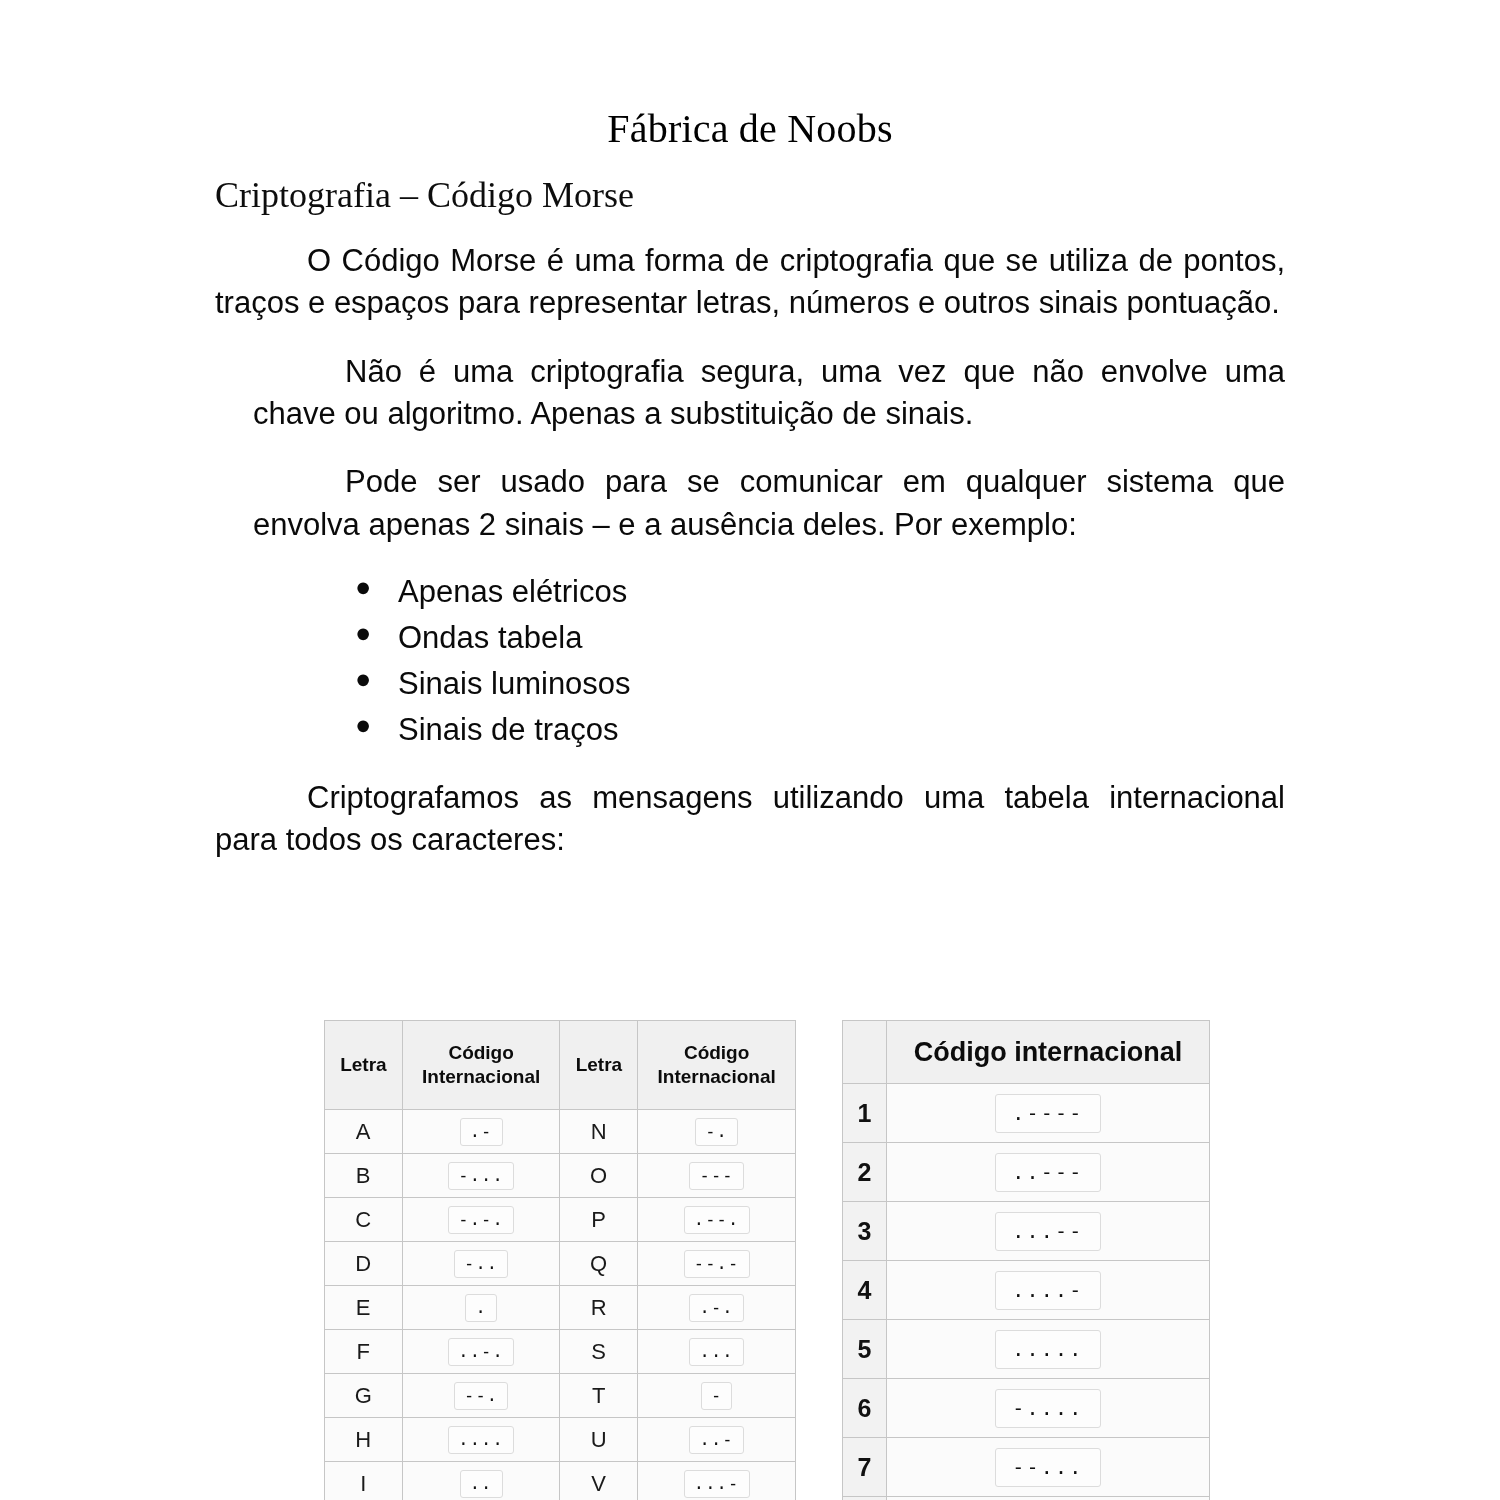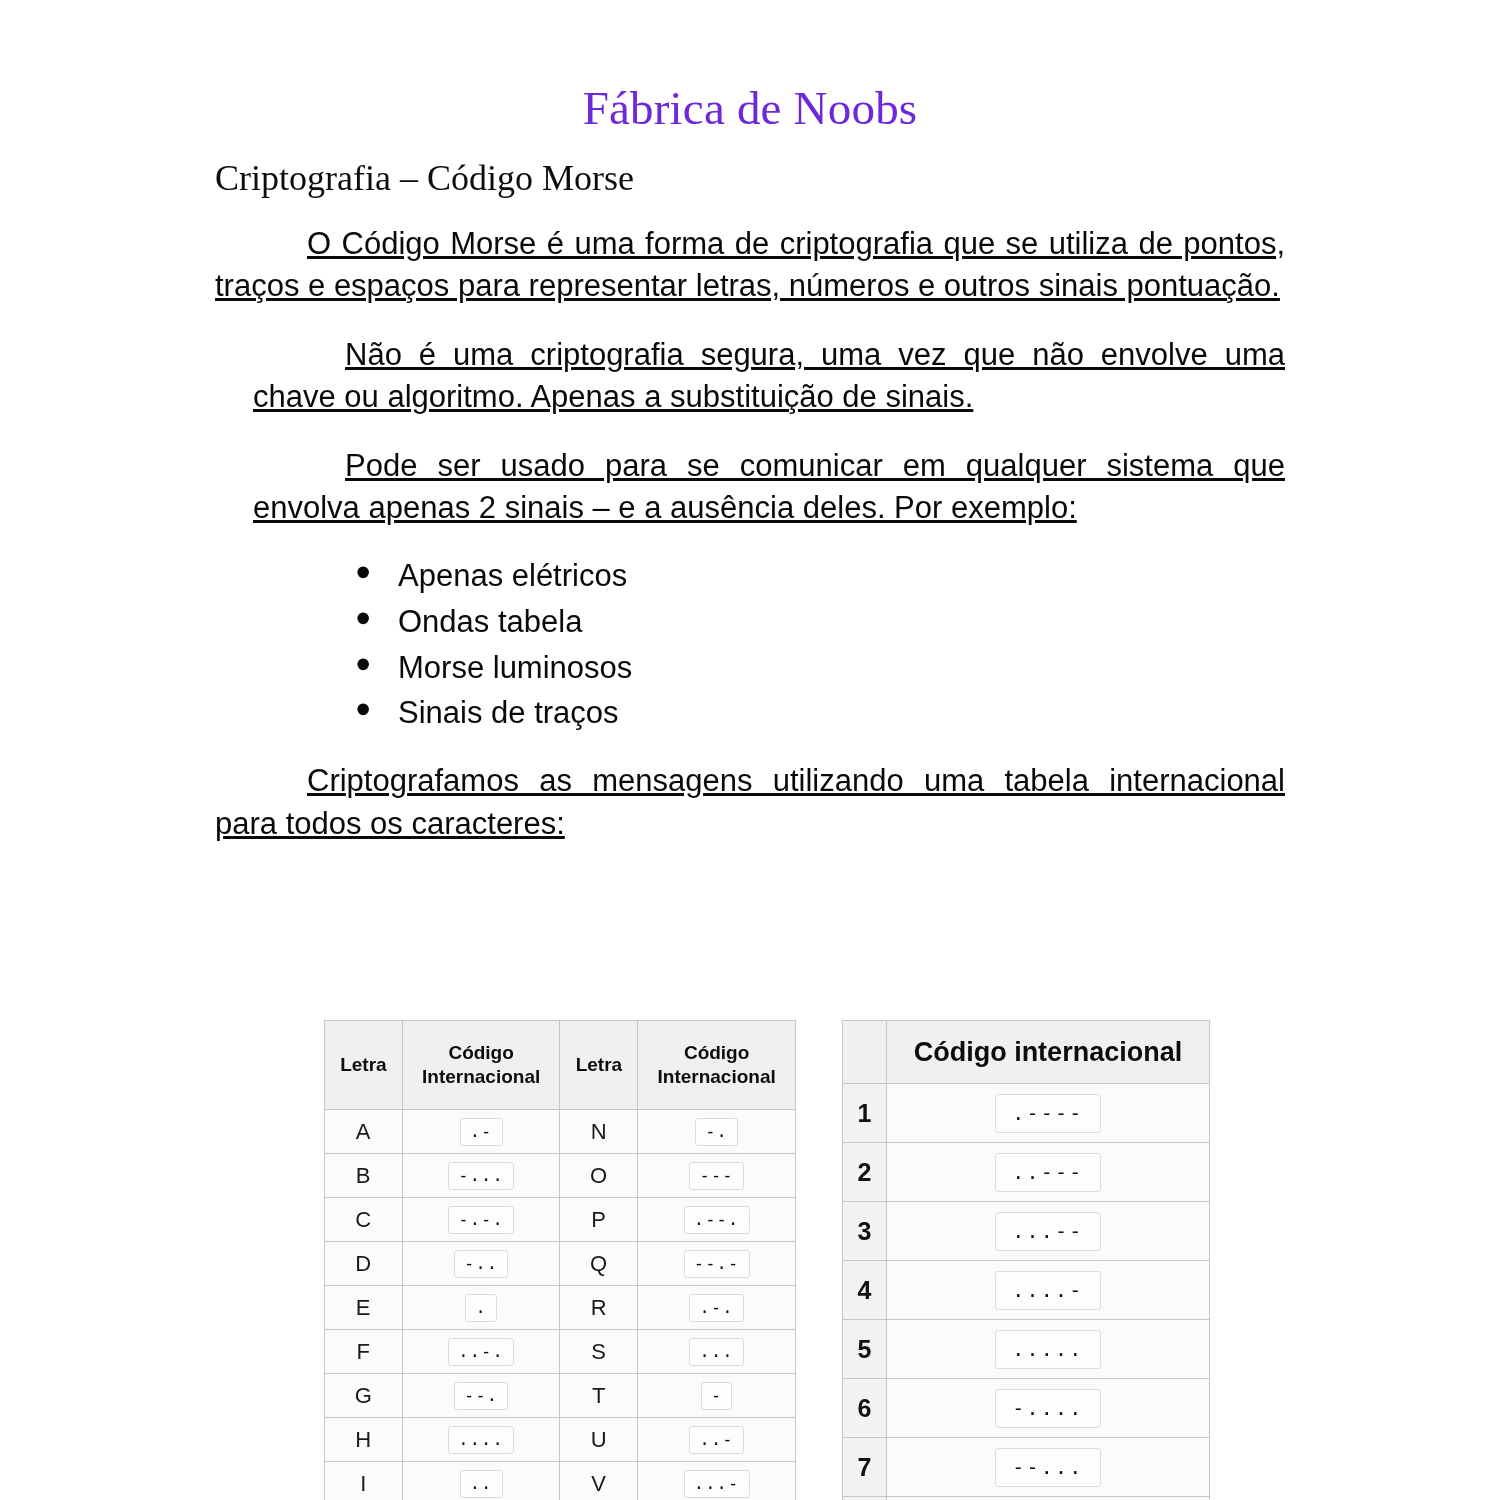--- a/index.html
+++ b/index.html
@@ -23,26 +23,26 @@
   }
   .content {
     position: absolute;
     left: 215px;
     top: 0;
     width: 1070px;
   }
 
   .doc-title {
     margin: 0;
-    padding-top: 84px;
+    padding-top: 108px;
     text-align: center;
     font-family: "Liberation Serif", serif;
-    font-size: 47px;
+    font-size: 40px;
     font-weight: 400;
-    color: #6d28d9;
+    color: #000000;
     letter-spacing: 0.2px;
     line-height: 1.05;
   }
   .doc-subtitle {
     margin: 0;
     padding-top: 26px;
     font-family: "Liberation Serif", serif;
     font-size: 36px;
     font-weight: 400;
     color: #0d0d0d;
@@ -50,21 +50,20 @@
   }
 
   p.body-par {
     margin: 0;
     padding-top: 24px;
     text-indent: 92px;
     text-align: justify;
     font-size: 31px;
     line-height: 1.37;
     color: #0a0a0a;
-    text-decoration: underline;
   }
   p.body-par.tight {
     padding-top: 26px;
     margin-left: 38px;
   }
 
   ul.bullets {
     margin: 0;
     padding: 23px 0 0 0;
     list-style: none;
@@ -193,21 +192,21 @@
     <h1 class="doc-title">Fábrica de Noobs</h1>
     <h2 class="doc-subtitle">Criptografia – Código Morse</h2>
 
     <p class="body-par">O Código Morse é uma forma de criptografia que se utiliza de pontos, traços e espaços para representar letras, números e outros sinais pontuação.</p>
     <p class="body-par tight">Não é uma criptografia segura, uma vez que não envolve uma chave ou algoritmo. Apenas a substituição de sinais.</p>
     <p class="body-par tight">Pode ser usado para se comunicar em qualquer sistema que envolva apenas 2 sinais – e a ausência deles. Por exemplo:</p>
 
     <ul class="bullets">
       <li><span class="bul">●</span><span>Apenas elétricos</span></li>
       <li><span class="bul">●</span><span>Ondas tabela</span></li>
-      <li><span class="bul">●</span><span>Morse luminosos</span></li>
+      <li><span class="bul">●</span><span>Sinais luminosos</span></li>
       <li><span class="bul">●</span><span>Sinais de traços</span></li>
     </ul>
 
     <p class="body-par">Criptografamos as mensagens utilizando uma tabela internacional para todos os caracteres:</p>
 
   </div>
 
   <div class="tables-wrap">
 
     <table class="morse letters">

